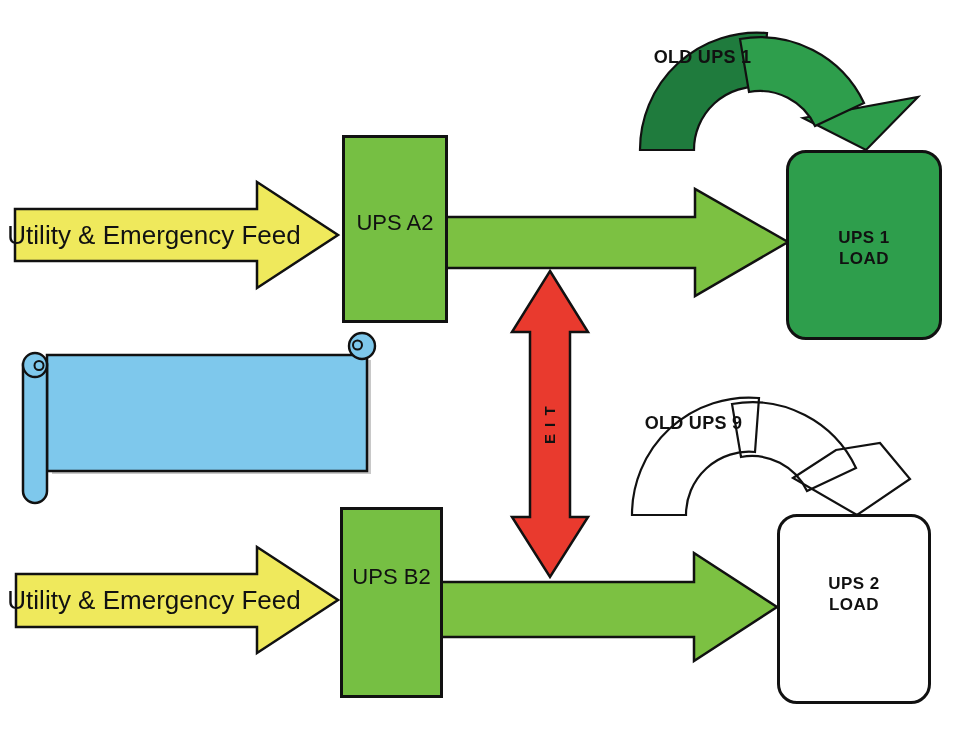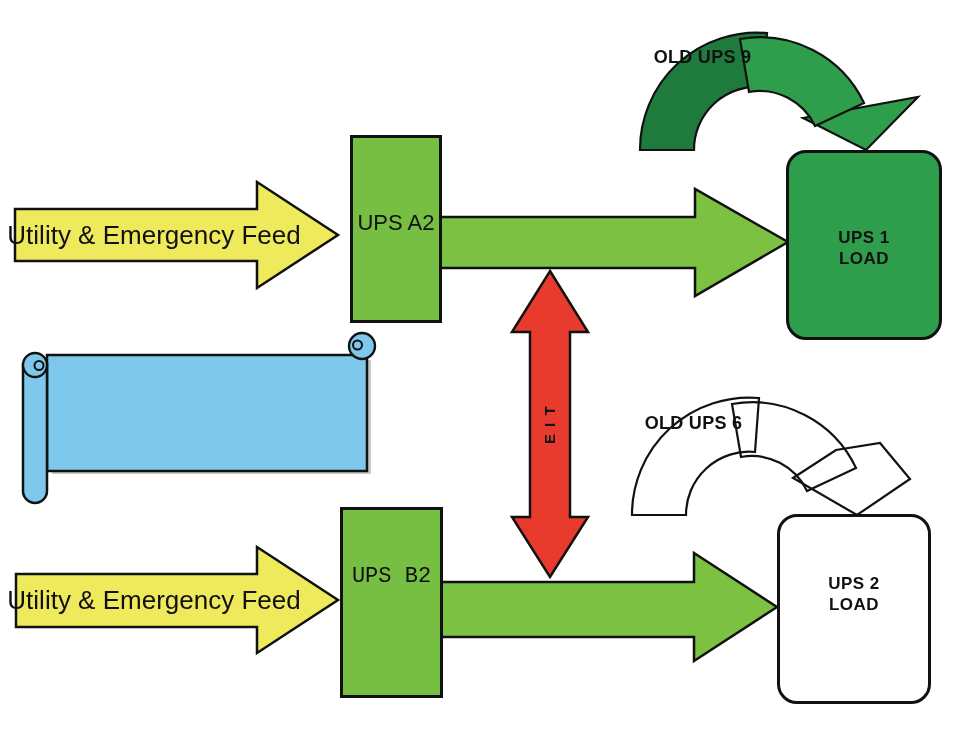--- a/index.html
+++ b/index.html
@@ -21,21 +21,21 @@
     font-weight:bold;font-size:18px;letter-spacing:.3px;white-space:nowrap;
   }
   .banner-label{
     text-align:center;font-size:33px;line-height:40px;
   }
   .tie-label{display:flex;flex-direction:column;align-items:center;}
   .tie-label span{
     display:block;width:16px;height:14px;line-height:14px;text-align:center;
     font-weight:bold;font-size:15px;transform:rotate(-90deg);
   }
-  #box-upsA2{left:342px;top:135px;width:92px;height:188px;padding-top:72px;margin-left:8px;}
+  #box-upsA2{left:342px;top:135px;width:106px;height:188px;padding-top:72px;}
   #box-upsB2{left:340px;top:507px;width:103px;height:191px;padding-top:54px;}
   #box-load1{left:786px;top:150px;width:156px;height:190px;display:flex;flex-direction:column;align-items:center;justify-content:center;padding-top:6px;}
   #box-load2{left:777px;top:514px;width:154px;height:190px;display:flex;flex-direction:column;align-items:center;justify-content:center;padding-bottom:30px;}
   #feed-top{left:18px;top:209px;width:272px;height:52px;}
   #feed-bottom{left:18px;top:574px;width:272px;height:53px;}
   #old1-label{left:640px;top:45px;width:125px;height:24px;}
   #old2-label{left:631px;top:411px;width:125px;height:24px;}
   #tie-label{left:542px;top:404px;width:16px;}
   #banner-label{left:52px;top:378px;width:310px;}
 </style>
@@ -70,38 +70,38 @@
     <path d="M740,39 A115,115 0 0 1 864,103 L815,126 A61,61 0 0 0 749,92 Z" stroke="#111" stroke-width="2.2" fill="#2E9E4C"></path>
 
     <path d="M632,515 A117,117 0 0 1 759,398 L755,452 A63,63 0 0 0 686,515 Z" stroke="#111" stroke-width="2.2" fill="#FFFFFF"></path>
     <path d="M732,404 A115,115 0 0 1 856,468 L807,491 A61,61 0 0 0 741,457 Z" fill="none" stroke="#111" stroke-width="2.2"></path>
     <polygon points="793,478 836,450 880,443 910,479 857,515" fill="none" stroke="#111" stroke-width="2.2"></polygon>
   </svg>
 
   <div class="abs box ups-label" id="box-upsA2" style="background-color: rgb(118, 191, 67);">
     <span>UPS A2</span>
   </div>
-  <div class="abs box ups-label" id="box-upsB2" style="background-color: rgb(118, 191, 67); font-family: Liberation Mono, monospace;">
+  <div class="abs box ups-label" id="box-upsB2" style="background-color: rgb(118, 191, 67);">
     <span>UPS B2</span>
   </div>
 
   <div class="abs box load-label" id="box-load1" style="background-color: rgb(46, 158, 76);">
     <span>UPS 1</span>
     <span>LOAD</span>
   </div>
   <div class="abs box load-label" id="box-load2" style="background-color: rgb(255, 255, 255);">
     <span>UPS 2</span>
     <span>LOAD</span>
   </div>
 
   <div class="abs feed-label" id="feed-top">Utility &amp; Emergency Feed</div>
   <div class="abs feed-label" id="feed-bottom">Utility &amp; Emergency Feed</div>
 
-  <div class="abs old-label" id="old1-label">OLD UPS 9</div>
-  <div class="abs old-label" id="old2-label">OLD UPS 6</div>
+  <div class="abs old-label" id="old1-label">OLD UPS 1</div>
+  <div class="abs old-label" id="old2-label">OLD UPS 9</div>
 
   <div class="abs tie-label" id="tie-label">
       <span>T</span>
       <span>I</span>
       <span>E</span>
     </div>
 
 
 </div>
 

